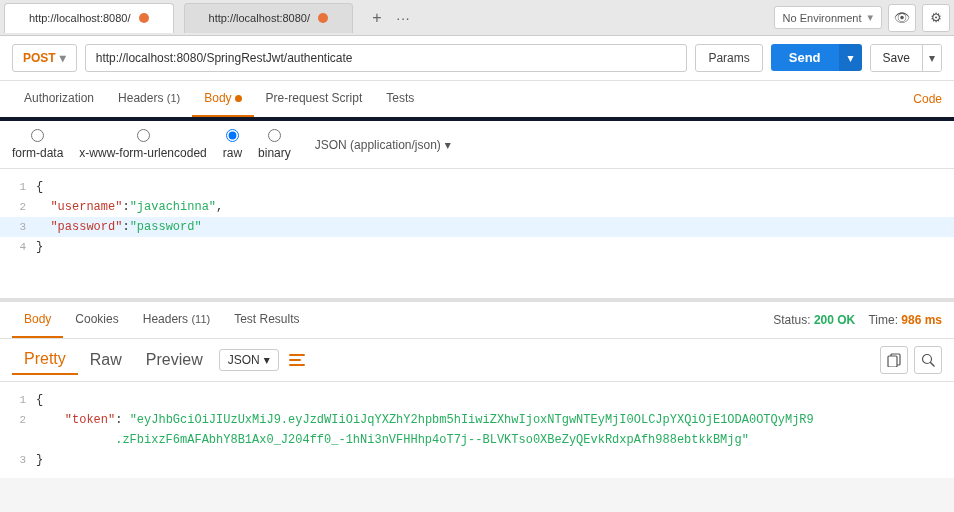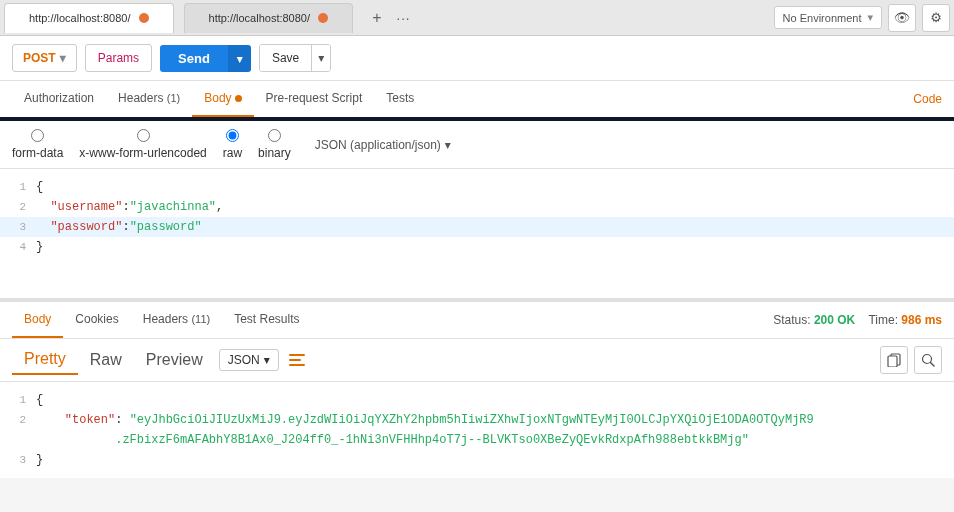--- a/index.html
+++ b/index.html
@@ -92,21 +92,21 @@
       align-items: center;
       justify-content: center;
       cursor: pointer;
       color: #555;
       font-size: 13px;
     }
 
     
     .request-bar {
       display: flex;
-      align-items: flex-end;
+      align-items: flex-start;
       padding: 8px 12px;
       background: #fff;
       border-bottom: 1px solid #e0e0e0;
       gap: 8px;
     }
     .method-select {
       display: flex;
       align-items: center;
       background: #fff;
       border: 1px solid #ccc;
@@ -127,21 +127,21 @@
       font-size: 12px;
       color: #333;
       outline: none;
     }
     .params-btn {
       background: #fff;
       border: 1px solid #ccc;
       border-radius: 3px;
       padding: 6px 12px;
       font-size: 12px;
-      color: #be185d;
+      color: #404040;
       cursor: pointer;
     }
     .send-btn-group {
       display: flex;
       border-radius: 3px;
       overflow: hidden;
     }
     .send-btn {
       background: #1a80e5;
       color: #fff;
@@ -401,20 +401,21 @@
       <span>⚙</span>
     </div>
   </div>
 </div>
 
 <div class="request-bar">
   <div class="method-select">
     <span>POST</span>
     <span class="chevron">▾</span>
   </div>
+  <input class="url-input" type="text" value="http://localhost:8080/SpringRestJwt/authenticate" style="">
   <button class="params-btn">Params</button>
   <div class="send-btn-group">
     <button class="send-btn">Send</button>
     <button class="send-chevron">▾</button>
   </div>
   <div class="save-btn-group">
     <button class="save-btn">Save</button>
     <button class="save-chevron">▾</button>
   </div>
 </div>

